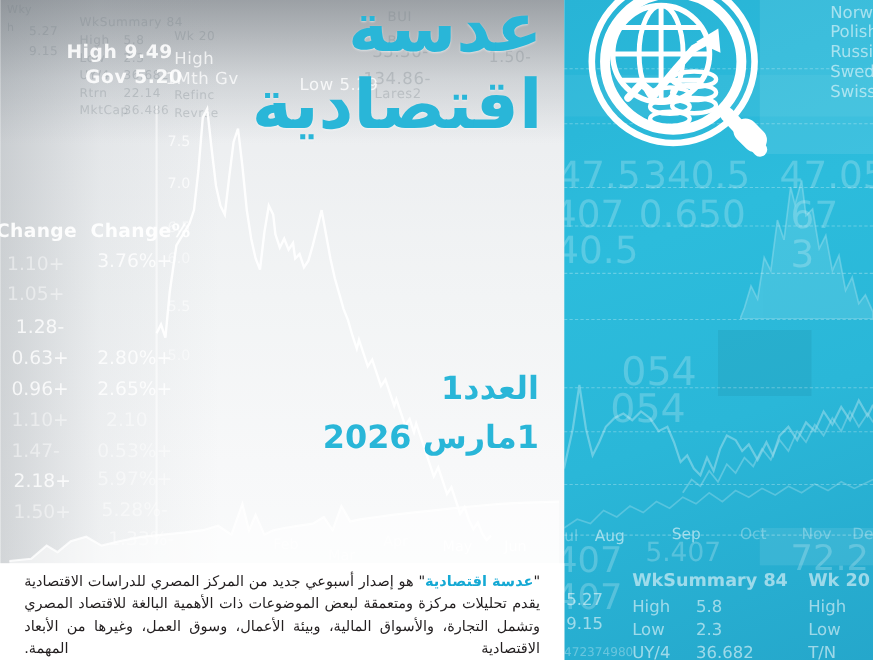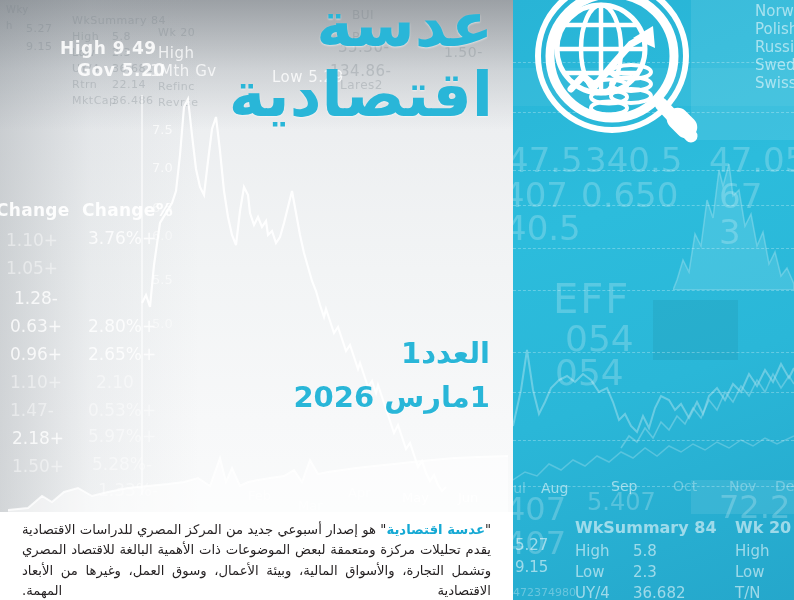--- a/index.html
+++ b/index.html
@@ -205,21 +205,20 @@
 
     <div class="rp-txt big" style="left:-6px;top:140px;font-size:34px;">47.5</div>
     <div class="rp-txt big" style="left:72px;top:140px;font-size:34px;">340.5</div>
     <div class="rp-txt big" style="left:196px;top:140px;font-size:34px;">47.05</div>
     <div class="rp-txt big" style="left:-10px;top:175px;font-size:34px;">407</div>
     <div class="rp-txt big" style="left:68px;top:175px;font-size:34px;">0.650</div>
     <div class="rp-txt big" style="left:206px;top:176px;font-size:34px;">67</div>
     <div class="rp-txt big" style="left:-8px;top:208px;font-size:34px;">40.5</div>
     <div class="rp-txt big" style="left:206px;top:212px;font-size:34px;">3</div>
 
-    <div class="rp-txt big" style="left:40px;top:276px;font-size:40px;letter-spacing:2px;">EFF</div>
     <div class="rp-txt big" style="left:52px;top:318px;font-size:36px;">054</div>
     <div class="rp-txt big" style="left:42px;top:352px;font-size:36px;">054</div>
 
     <div class="rp-txt" style="left:-4px;top:480px;font-size:14px;">Jul</div>
     <div class="rp-txt bright" style="left:28px;top:480px;font-size:14px;">Aug</div>
     <div class="rp-txt bright" style="left:98px;top:478px;font-size:14px;">Sep</div>
     <div class="rp-txt" style="left:160px;top:478px;font-size:14px;">Oct</div>
     <div class="rp-txt" style="left:216px;top:478px;font-size:14px;">Nov</div>
     <div class="rp-txt" style="left:262px;top:478px;font-size:14px;">Dec</div>
 

